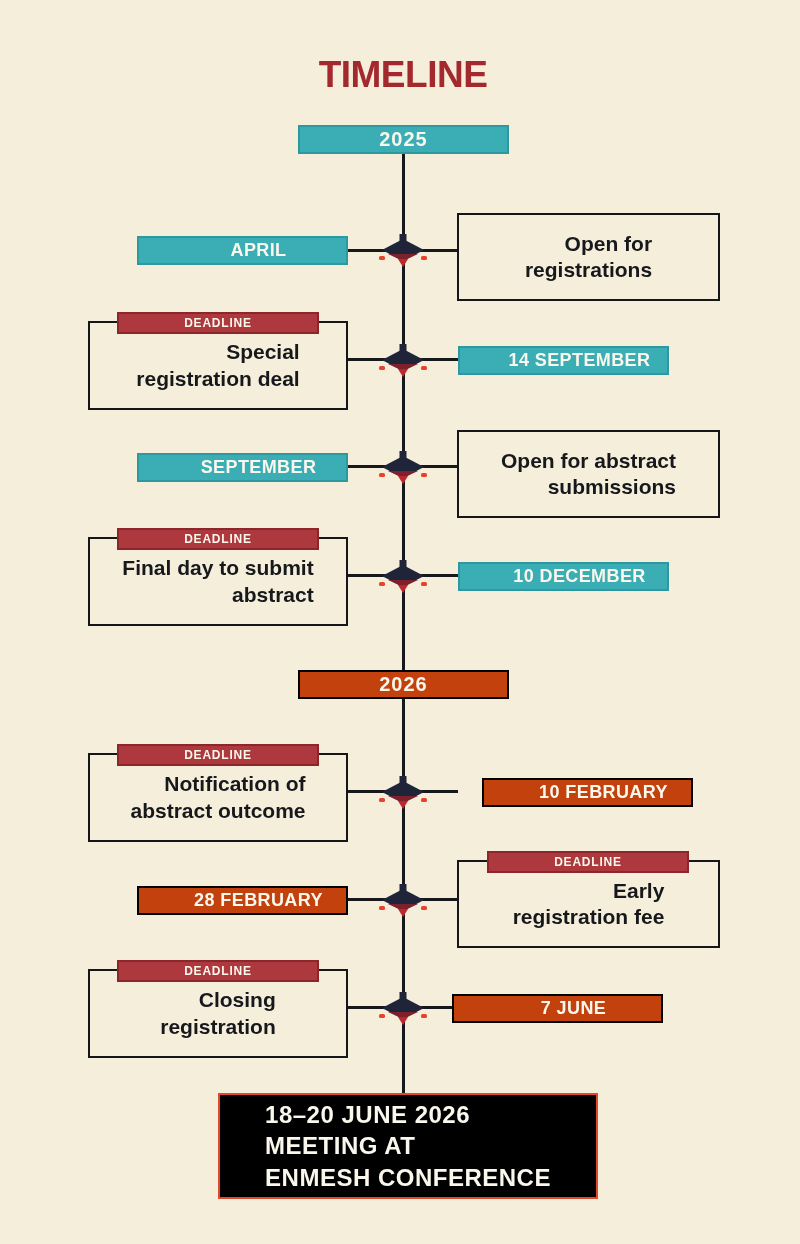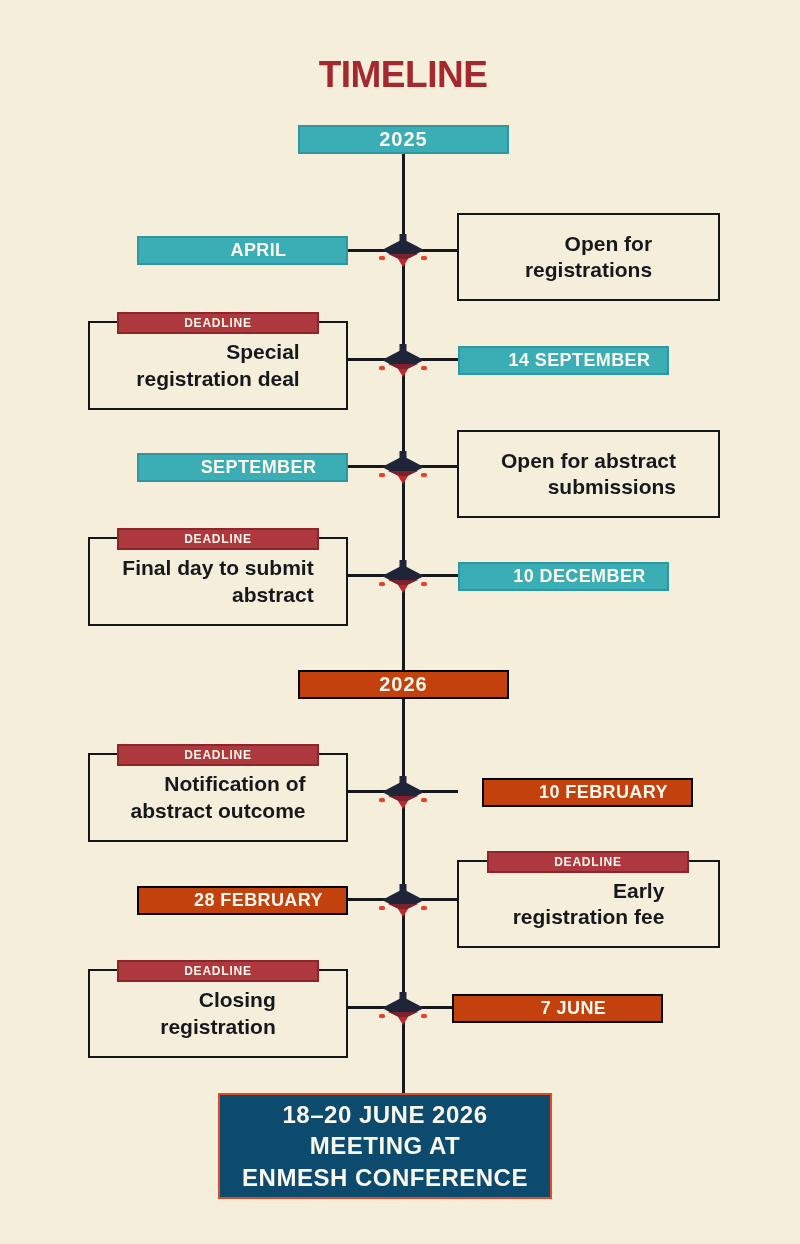--- a/index.html
+++ b/index.html
@@ -28,23 +28,23 @@
     display:flex;align-items:center;justify-content:center;text-align:right;
     font-size:21px;font-weight:bold;color:#17181c;line-height:1.25;white-space:pre-line;z-index:1;
   }
   .deadline-tag{
     position:absolute;width:202px;height:22px;background:#ad383e;border:2px solid #8c262c;box-sizing:border-box;
     display:flex;align-items:center;justify-content:center;color:#faf7ec;
     font-size:12px;font-weight:bold;letter-spacing:0.8px;z-index:3;
   }
   .node{position:absolute;width:48px;height:34px;z-index:4;}
   .footer-box{
-    position:absolute;left:218px;top:1093px;width:334px;height:106px;
-    background:#0c4a6e;border:2px solid #e2492b;box-sizing:border-box;
-    display:flex;align-items:center;justify-content:center;text-align:center;
+    position:absolute;left:218px;top:1093px;width:380px;height:106px;
+    background:#000000;border:2px solid #e2492b;box-sizing:border-box;
+    display:flex;align-items:center;justify-content:center;text-align:left;
     color:#faf7ec;font-size:24px;font-weight:bold;letter-spacing:0.5px;line-height:1.3;
     white-space:pre-line;z-index:2;
   }
 </style>
 </head>
 <body>
 
 <div class="canvas">
 
   <div class="title">TIMELINE</div>

